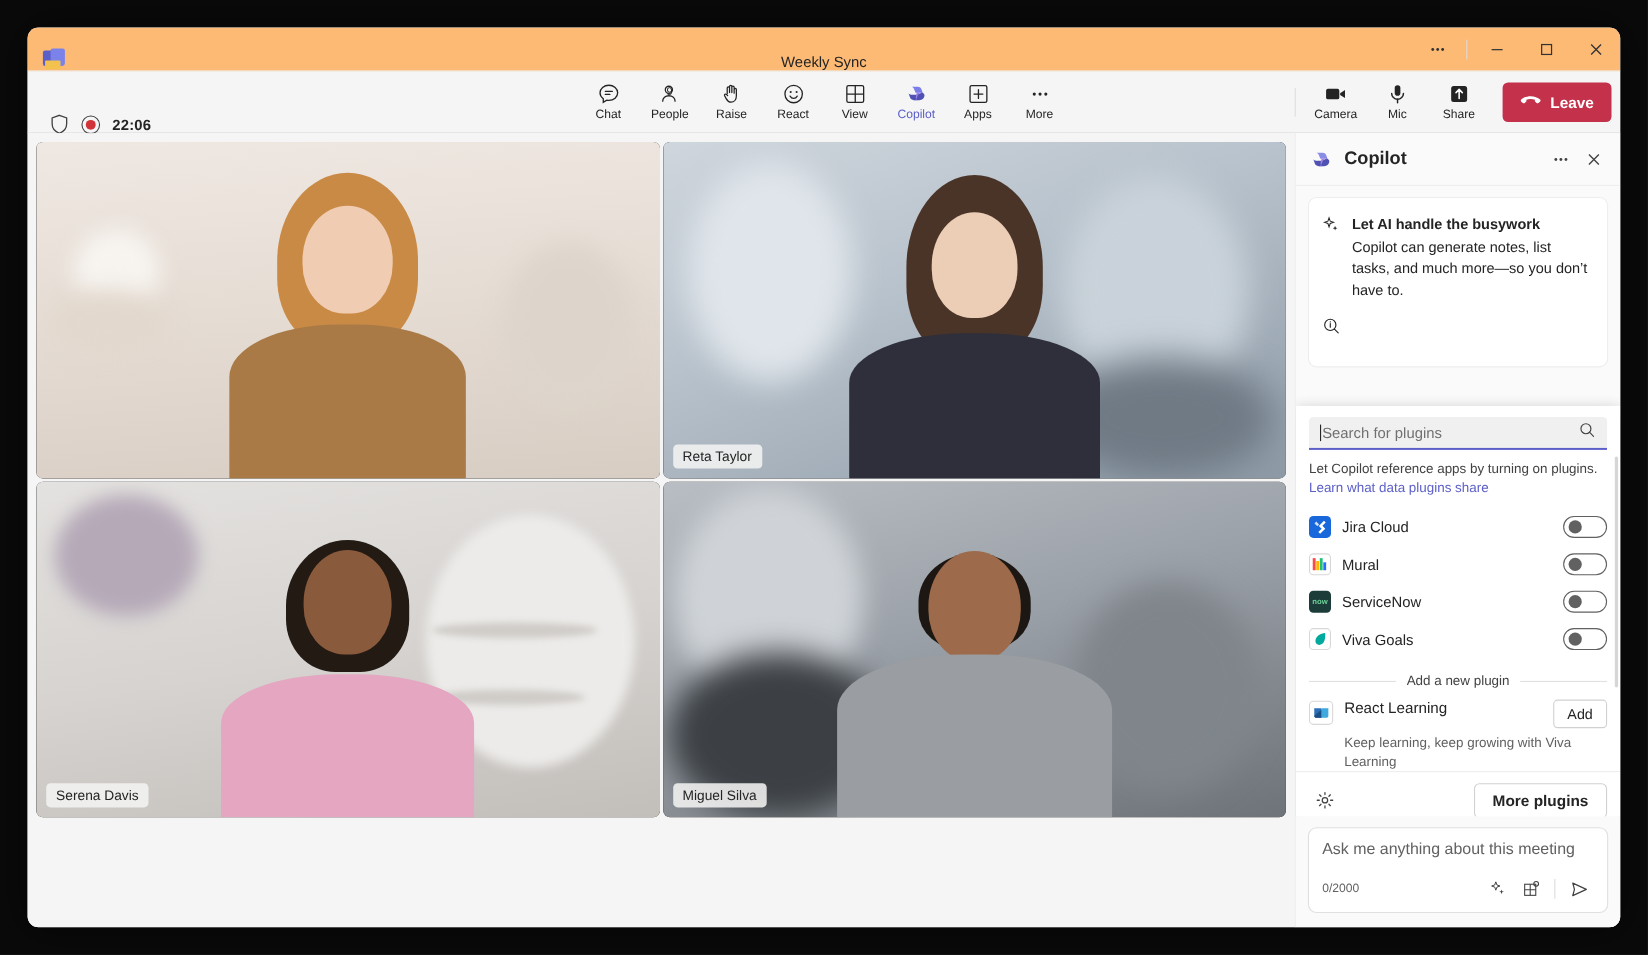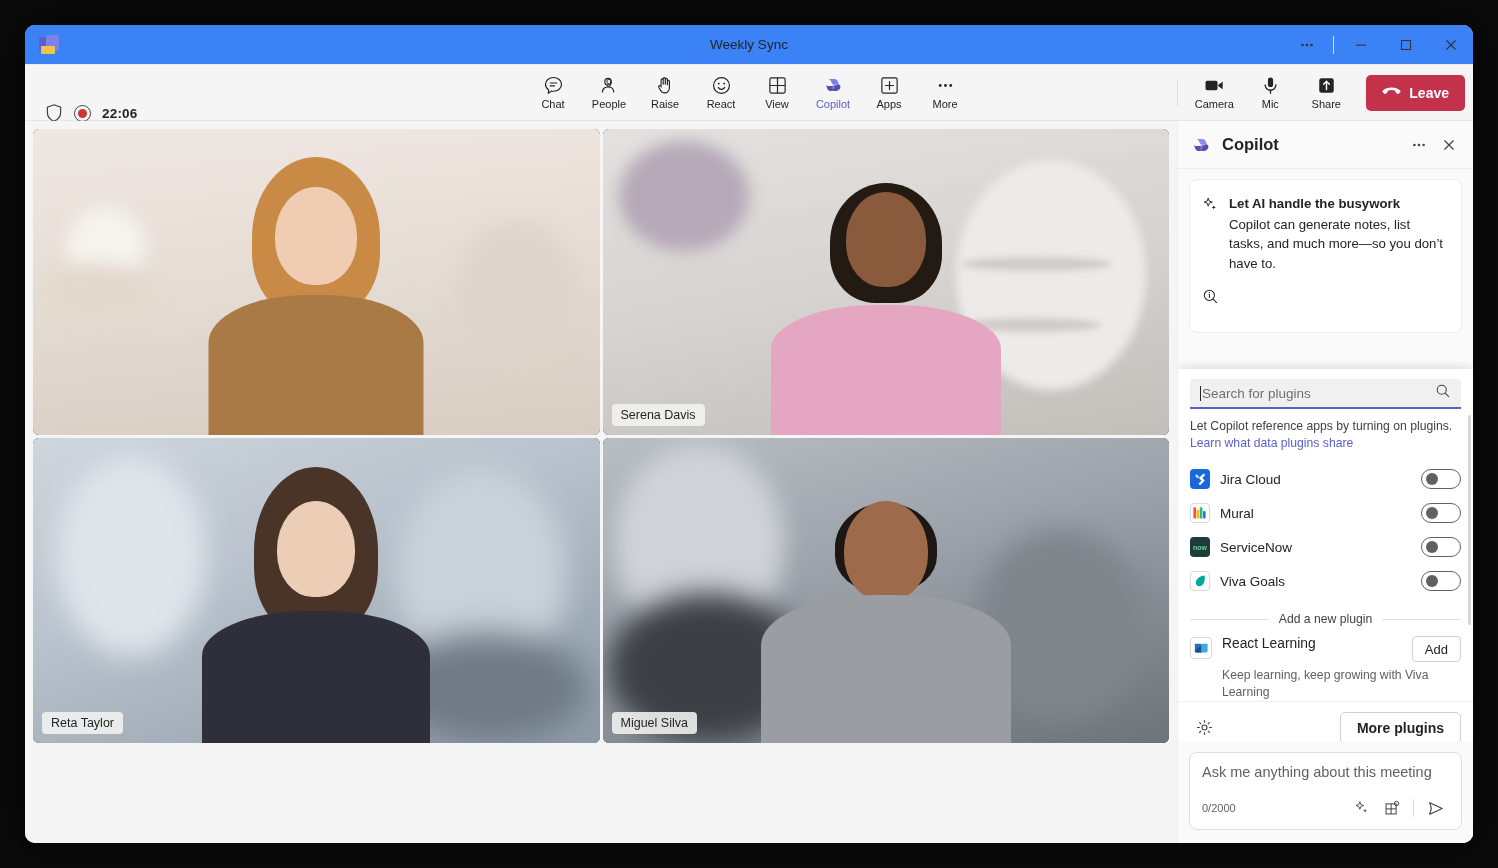--- a/index.html
+++ b/index.html
@@ -20,22 +20,22 @@
     background: #f5f5f5;
     border-radius: 10px;
     overflow: hidden;
     display: flex; flex-direction: column;
     box-shadow: 0 0 40px rgba(0,0,0,0.6);
   }
 
   
   .titlebar {
     height: 40px; flex: 0 0 40px;
-    background: #3b82f6;
-    display: flex; align-items: center;
+    background: #fdba74;
+    display: flex; align-items: flex-end;
     position: relative;
     border-bottom: 1px solid #ebebeb;
   }
   .teams-logo {
     width: 20px; height: 20px; margin-left: 14px;
     position: relative; display:block;
   }
   .teams-logo .tl-b {
     position: absolute; left: 0; top: 2px; width: 11px; height: 14px;
     background: #5b5fc7; border-radius: 2px;
@@ -462,42 +462,42 @@
             <div class="blob" style="left:2%;top:44%;width:110px;height:60px;background:#e2d8cd;"></div>
             <div class="blob" style="right:4%;top:30%;width:120px;height:150px;background:#ddd5cb;"></div>
             <div class="hair" style="bottom:118px;width:128px;height:160px;background:#c98a46;"></div>
             <div class="head" style="bottom:150px;width:82px;height:98px;background:#f0cdb2;"></div>
             <div class="torso" style="width:215px;height:140px;background:#a97a46;"></div>
           </div>
 
         </div>
 
         <div class="tile">
+          <div class="scene sc2">
+            <div class="blob" style="left:4%;top:6%;width:150px;height:200px;background:#dfe5ea;filter:blur(14px)"></div>
+            <div class="blob" style="right:6%;top:10%;width:170px;height:210px;background:#c9d2da;filter:blur(14px)"></div>
+            <div class="blob" style="right:2%;bottom:0;width:200px;height:110px;background:#6f7a85;filter:blur(16px)"></div>
+            <div class="hair" style="bottom:108px;width:124px;height:168px;background:#4a3428;"></div>
+            <div class="head" style="bottom:146px;width:78px;height:96px;background:#eccdb6;"></div>
+            <div class="torso" style="width:228px;height:132px;background:#2e2f3a;"></div>
+          </div>
+          <div class="name">Reta Taylor</div>
+        </div>
+
+        <div class="tile">
           <div class="scene sc3">
             <div class="blob" style="left:3%;top:4%;width:130px;height:110px;background:#b5a9b8;filter:blur(8px)"></div>
             <div class="blob" style="right:4%;top:10%;width:190px;height:230px;background:#ecebe9;filter:blur(5px)"></div>
             <div class="blob" style="right:10%;top:42%;width:150px;height:14px;background:#cfccc8;filter:blur(3px)"></div>
             <div class="blob" style="right:12%;top:62%;width:140px;height:14px;background:#cfccc8;filter:blur(3px)"></div>
             <div class="hair" style="bottom:132px;width:112px;height:120px;background:#241a14;"></div>
             <div class="head" style="bottom:148px;width:80px;height:95px;background:#8a5a3c;"></div>
             <div class="torso" style="width:230px;height:130px;background:#e4a6c0;"></div>
           </div>
           <div class="name">Serena Davis</div>
-        </div>
-
-        <div class="tile">
-          <div class="scene sc2">
-            <div class="blob" style="left:4%;top:6%;width:150px;height:200px;background:#dfe5ea;filter:blur(14px)"></div>
-            <div class="blob" style="right:6%;top:10%;width:170px;height:210px;background:#c9d2da;filter:blur(14px)"></div>
-            <div class="blob" style="right:2%;bottom:0;width:200px;height:110px;background:#6f7a85;filter:blur(16px)"></div>
-            <div class="hair" style="bottom:108px;width:124px;height:168px;background:#4a3428;"></div>
-            <div class="head" style="bottom:146px;width:78px;height:96px;background:#eccdb6;"></div>
-            <div class="torso" style="width:228px;height:132px;background:#2e2f3a;"></div>
-          </div>
-          <div class="name">Reta Taylor</div>
         </div>
 
         <div class="tile">
           <div class="scene sc4">
             <div class="blob" style="left:2%;top:2%;width:170px;height:200px;background:#cfd3d8;filter:blur(12px)"></div>
             <div class="blob" style="left:1%;bottom:0;width:200px;height:150px;background:#3c4045;filter:blur(14px)"></div>
             <div class="blob" style="right:4%;top:30%;width:170px;height:190px;background:#7f858b;filter:blur(13px)"></div>
             <div class="hair" style="bottom:152px;width:102px;height:88px;background:#1d1713;"></div>
             <div class="head" style="bottom:142px;width:84px;height:100px;background:#9d6b4b;"></div>
             <div class="torso" style="width:250px;height:148px;background:#9a9da1;"></div>

